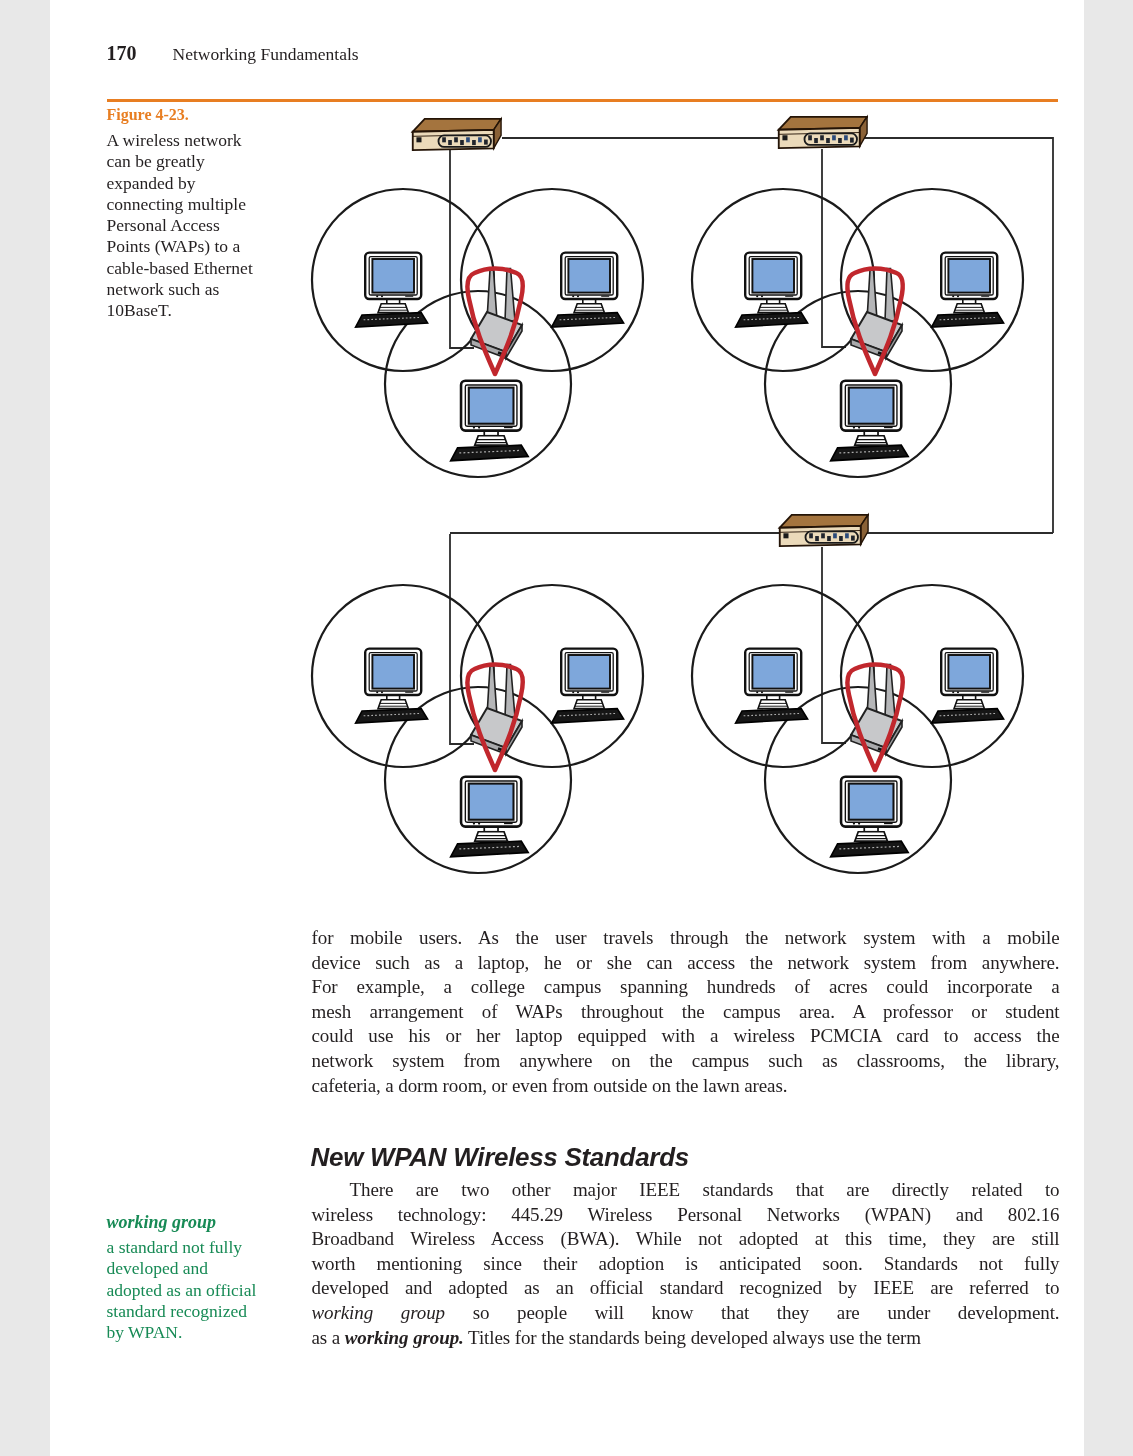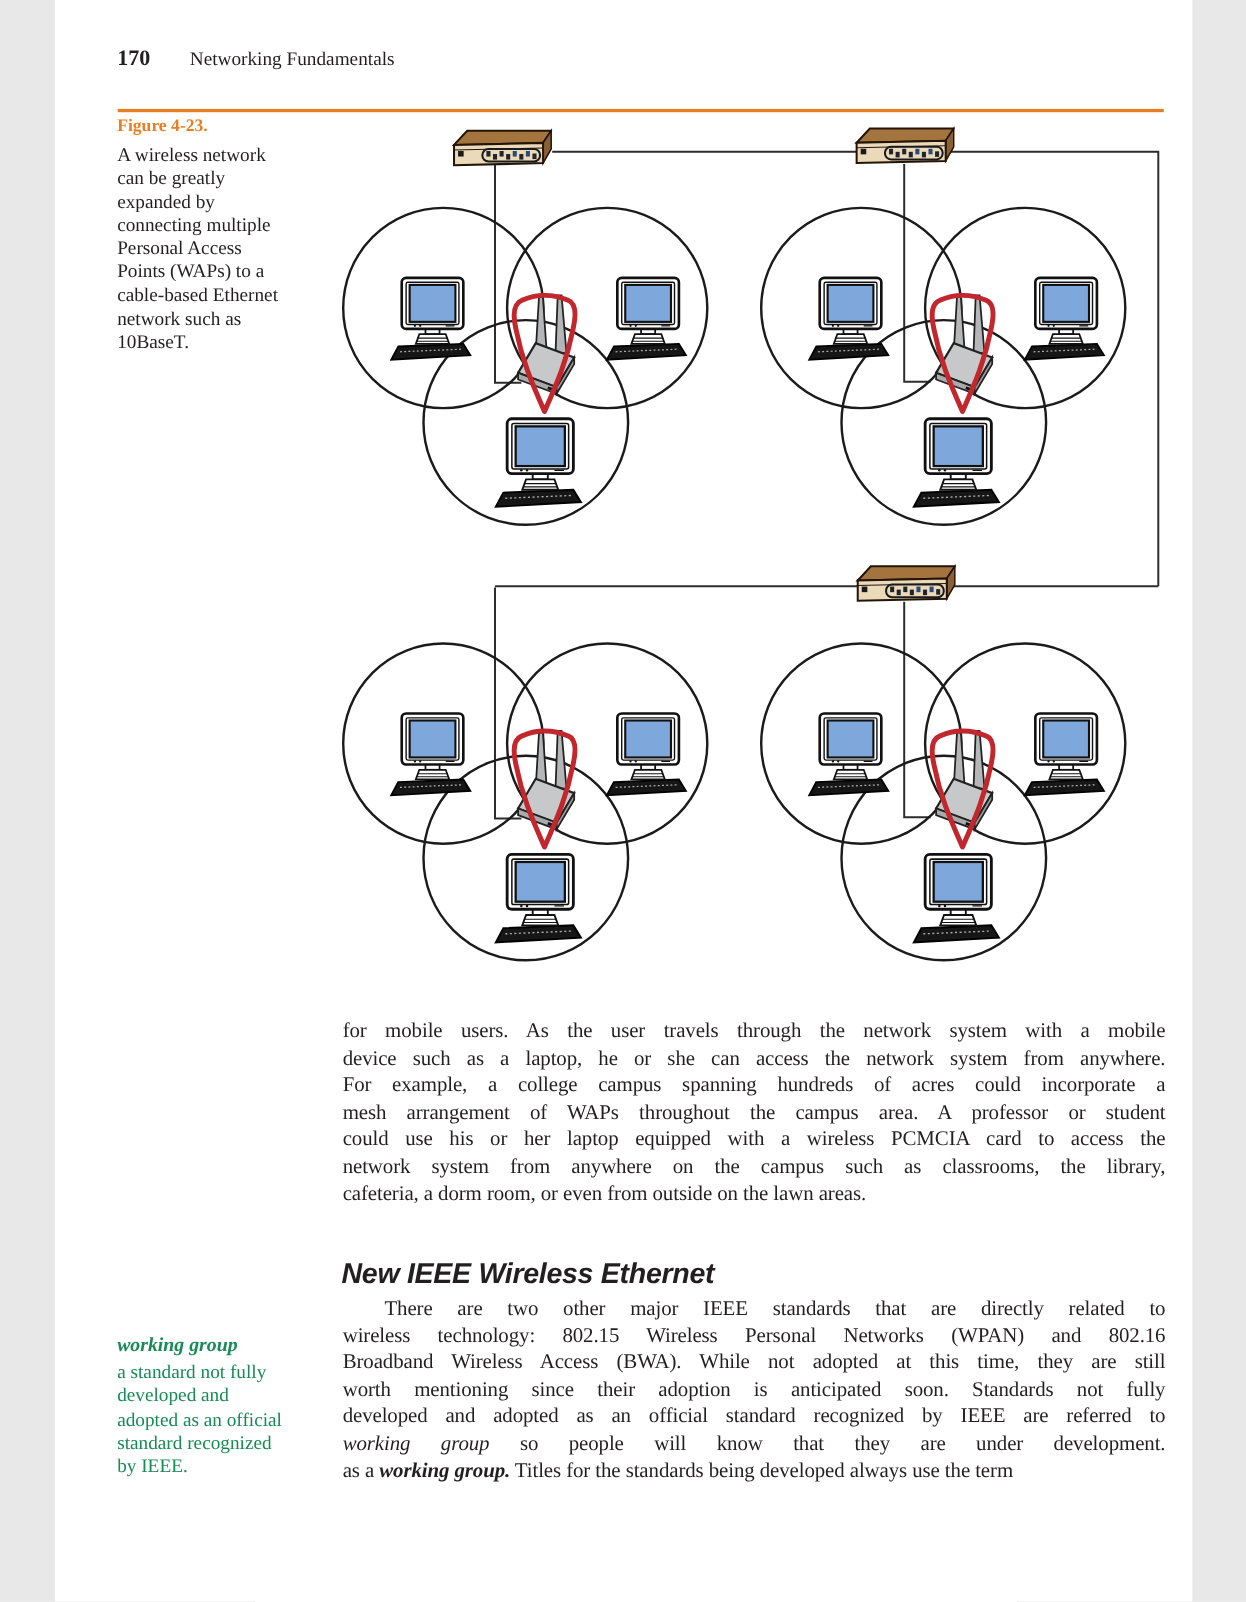--- a/index.html
+++ b/index.html
@@ -144,34 +144,34 @@
   <div class="para p1">
       <div class="tline">for mobile users. As the user travels through the network system with a mobile</div>
       <div class="tline">device such as a laptop, he or she can access the network system from anywhere.</div>
       <div class="tline">For example, a college campus spanning hundreds of acres could incorporate a</div>
       <div class="tline">mesh arrangement of WAPs throughout the campus area. A professor or student</div>
       <div class="tline">could use his or her laptop equipped with a wireless PCMCIA card to access the</div>
       <div class="tline">network system from anywhere on the campus such as classrooms, the library,</div>
       <div class="tline">cafeteria, a dorm room, or even from outside on the lawn areas.</div>
     </div>
 
-  <h2 class="heading">New IEEE Wireless Ethernet</h2>
+  <h2 class="heading">New WPAN Wireless Standards</h2>
 
   <div class="para p2">
       <div class="tline">There are two other major IEEE standards that are directly related to</div>
-      <div class="tline">wireless technology: 802.15 Wireless Personal Networks (WPAN) and 802.16</div>
+      <div class="tline">wireless technology: 445.29 Wireless Personal Networks (WPAN) and 802.16</div>
       <div class="tline">Broadband Wireless Access (BWA). While not adopted at this time, they are still</div>
       <div class="tline">worth mentioning since their adoption is anticipated soon. Standards not fully</div>
       <div class="tline">developed and adopted as an official standard recognized by IEEE are referred to</div>
       <div class="tline"><span class="seg-i">working group</span><span> so people will know that they are under development.</span></div>
       <div class="tline"><span>as a </span><span class="seg-bi">working group.</span><span> Titles for the standards being developed always use the term</span></div>
     </div>
 
   <div class="side-term">working group</div>
   <div class="side-def">
       <div class="tline">a standard not fully</div>
       <div class="tline">developed and</div>
       <div class="tline">adopted as an official</div>
       <div class="tline">standard recognized</div>
-      <div class="tline">by IEEE.</div>
+      <div class="tline">by WPAN.</div>
     </div>
 
 </div>
 
 </body></html>

